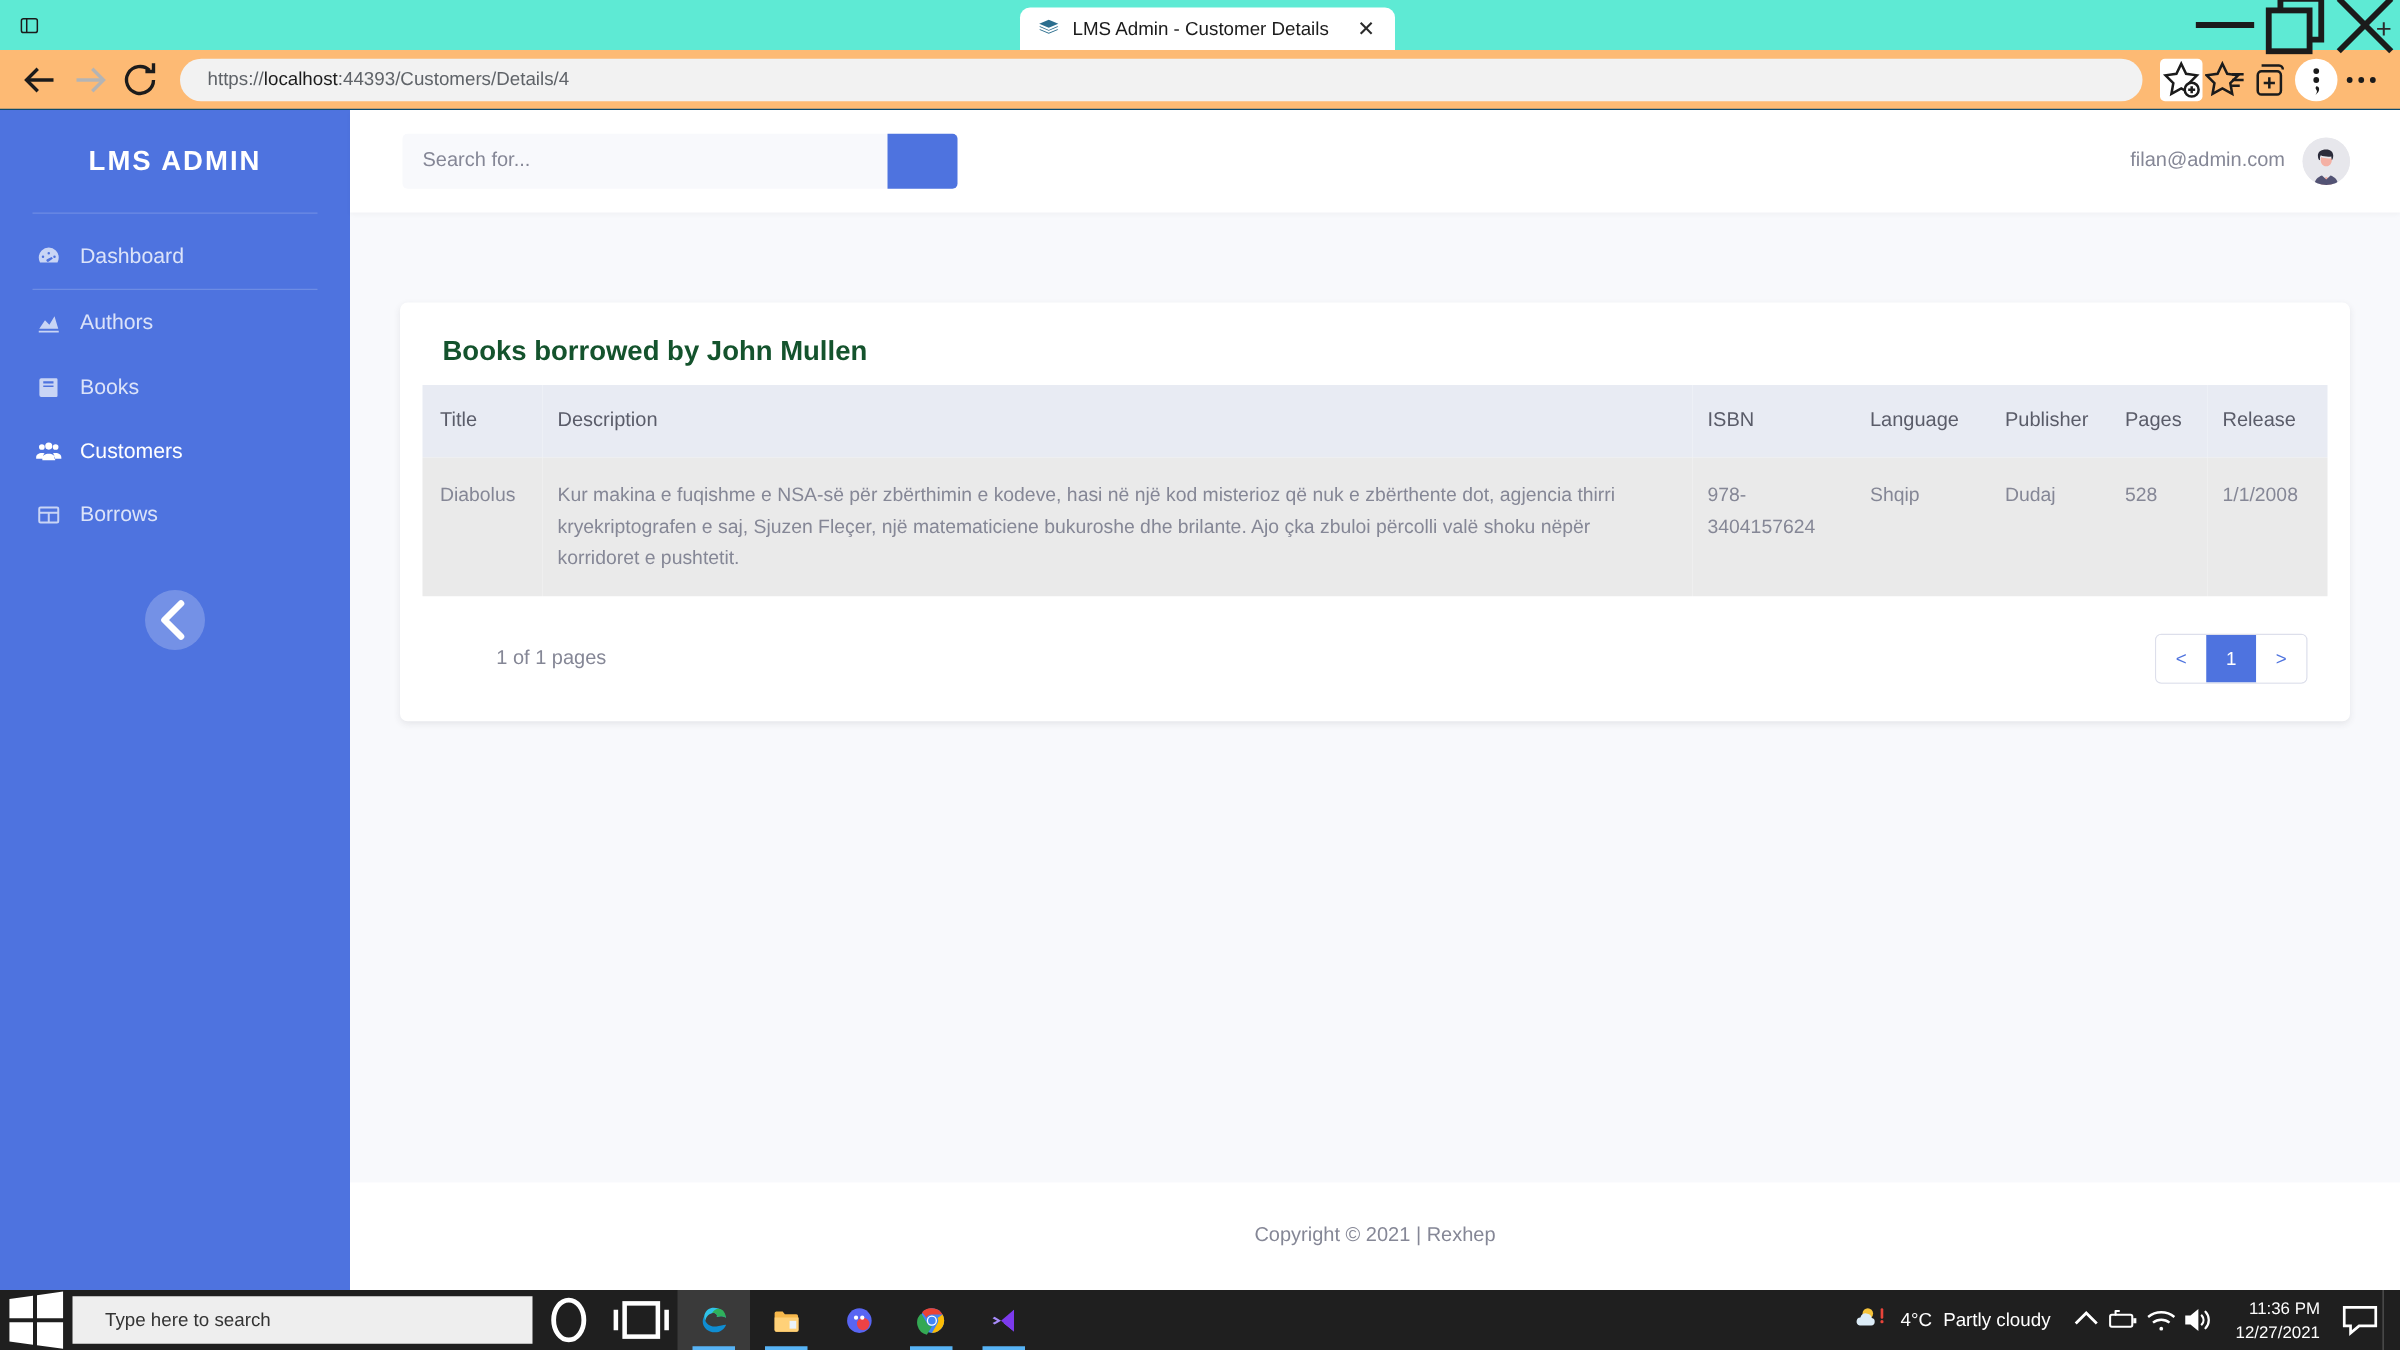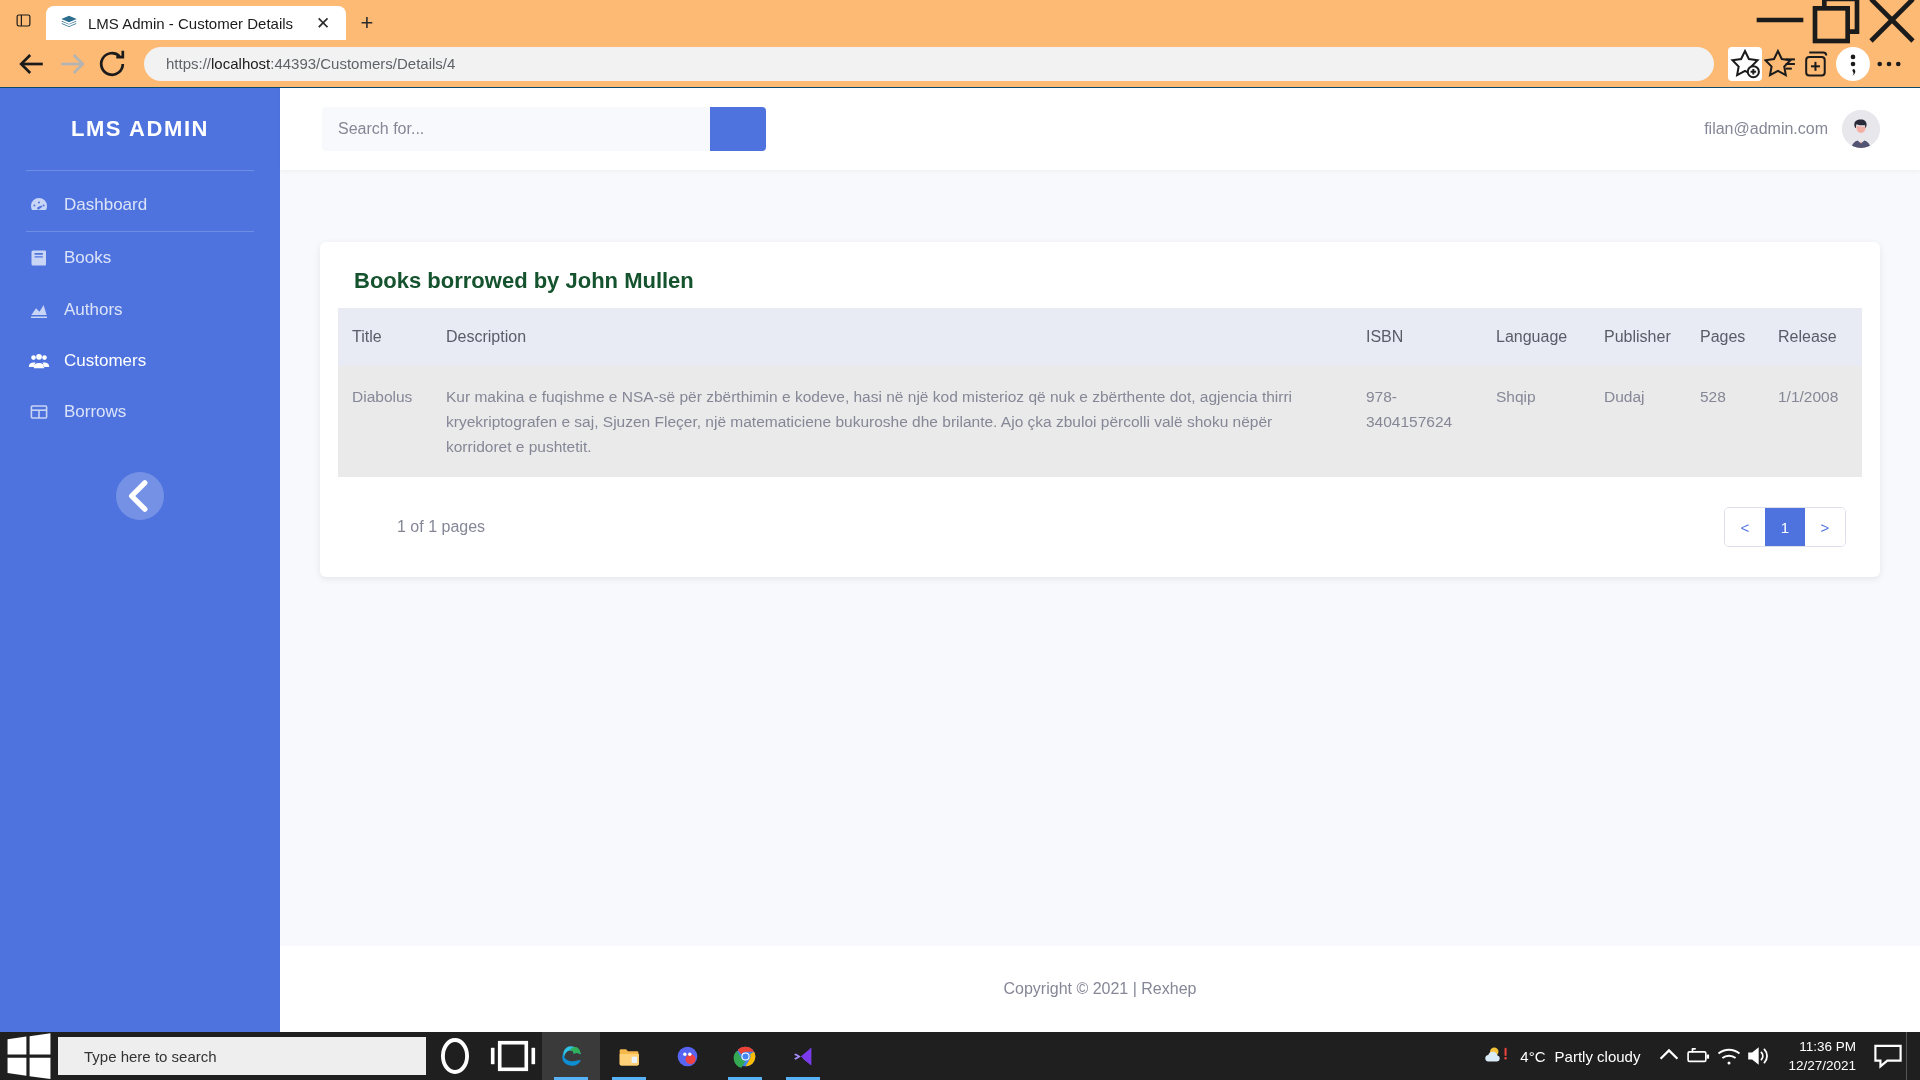--- a/index.html
+++ b/index.html
@@ -7,22 +7,22 @@
     width: 1920px; height: 1080px;
     overflow: hidden;
     font-family: "Liberation Sans", sans-serif;
     background: #ffffff;
   }
 
   
   .browser { width: 1920px; height: 1032px; display: flex; flex-direction: column; }
 
   .titlebar {
-    height: 40px; background: #fdba74;
-    display: flex; align-items: flex-end; position: relative;
+    height: 40px; background: #5eead4;
+    display: flex; align-items: flex-end; position: relative; justify-content: space-between;
   }
   .tab-strip-icon {
     width: 46px; height: 40px; display: flex; align-items: center; justify-content: center;
   }
   .tab-strip-icon svg { width: 17px; height: 17px; }
   .tab {
     height: 34px; width: 300px; background: #ffffff;
     border-radius: 8px 8px 0 0; display: flex; align-items: center;
     padding: 0 10px 0 14px; gap: 10px;
   }
@@ -318,33 +318,33 @@
               <path d="M11 4a8 8 0 0 0-8 8 7.9 7.9 0 0 0 1 3.9h14A7.9 7.9 0 0 0 19 12a8 8 0 0 0-8-8zm0 3.6a1 1 0 1 1 0 2 1 1 0 0 1 0-2zM6.4 10.4a1 1 0 1 1 0 2 1 1 0 0 1 0-2zm9.2 0a1 1 0 1 1 0 2 1 1 0 0 1 0-2zm-2.3 1.1l1 1.3-3.2 2.4a1.2 1.2 0 0 1-1.5-1.9z"></path>
             </svg>
           </span>
           <span>Dashboard</span>
         </div>
         <div class="side-divider"></div>
 
         <div class="nav-item">
           <span class="nico">
             <svg viewBox="0 0 22 22" fill="#ffffff" opacity=".85">
+              <path d="M3 17.5h16v1.4H3zM3.4 16L8 9.2l3.5 3.6L15.6 6l3 10z"></path>
+            </svg>
+          </span>
+          <span>Authors</span>
+        </div>
+
+        <div class="nav-item">
+          <span class="nico">
+            <svg viewBox="0 0 22 22" fill="#ffffff" opacity=".85">
               <path d="M5 3.5h12a1 1 0 0 1 1 1v13a1 1 0 0 1-1 1H5a1.5 1.5 0 0 1-1.5-1.5v-12A1.5 1.5 0 0 1 5 3.5zm1.6 2.4v1.8h8.2V5.9zm0 3.4v1.2h8.2V9.3z"></path>
             </svg>
           </span>
           <span>Books</span>
-        </div>
-
-        <div class="nav-item">
-          <span class="nico">
-            <svg viewBox="0 0 22 22" fill="#ffffff" opacity=".85">
-              <path d="M3 17.5h16v1.4H3zM3.4 16L8 9.2l3.5 3.6L15.6 6l3 10z"></path>
-            </svg>
-          </span>
-          <span>Authors</span>
         </div>
 
         <div class="nav-item active">
           <span class="nico">
             <svg viewBox="0 0 24 22" fill="#ffffff">
               <circle cx="6" cy="7.2" r="2.5"></circle>
                 <circle cx="18" cy="7.2" r="2.5"></circle>
                 <circle cx="12" cy="6.4" r="3.1"></circle>
               <path d="M1 16.5c0-2.6 2.2-4 5-4 .9 0 1.7.15 2.4.42-.9.8-1.4 1.9-1.4 3.2v1.3H1zM23 16.5c0-2.6-2.2-4-5-4-.9 0-1.7.15-2.4.42.9.8 1.4 1.9 1.4 3.2v1.3H23zM6.4 17.6c0-3 2.5-4.6 5.6-4.6s5.6 1.6 5.6 4.6v1.2H6.4z"></path>
             </svg>

